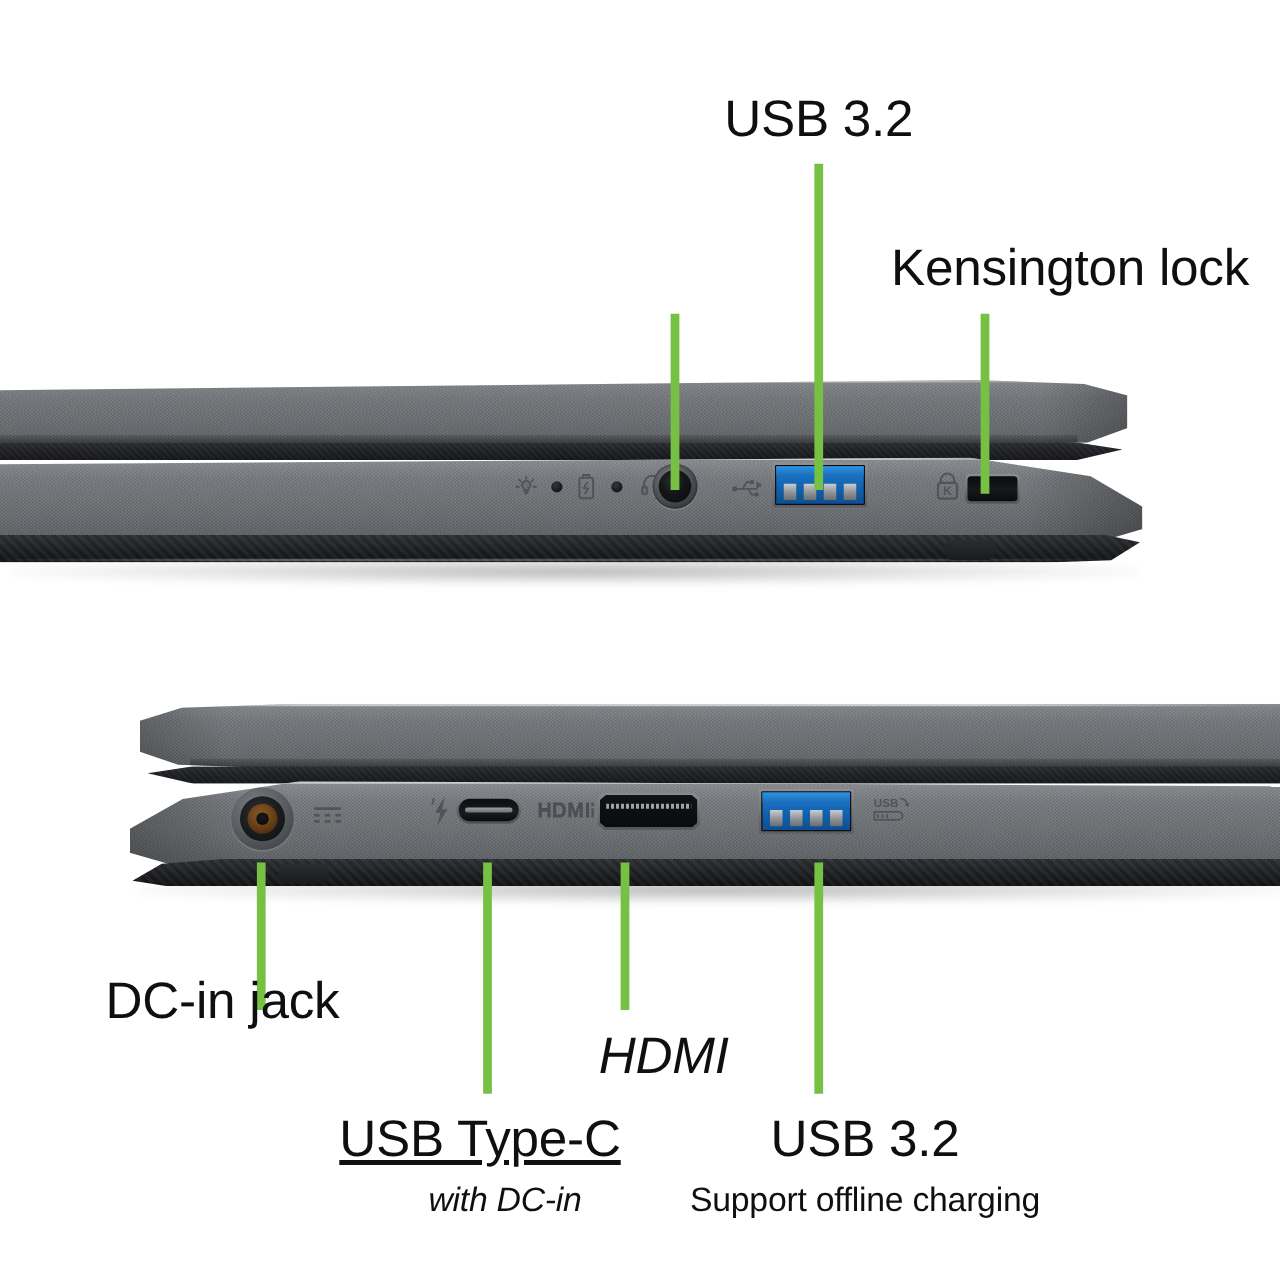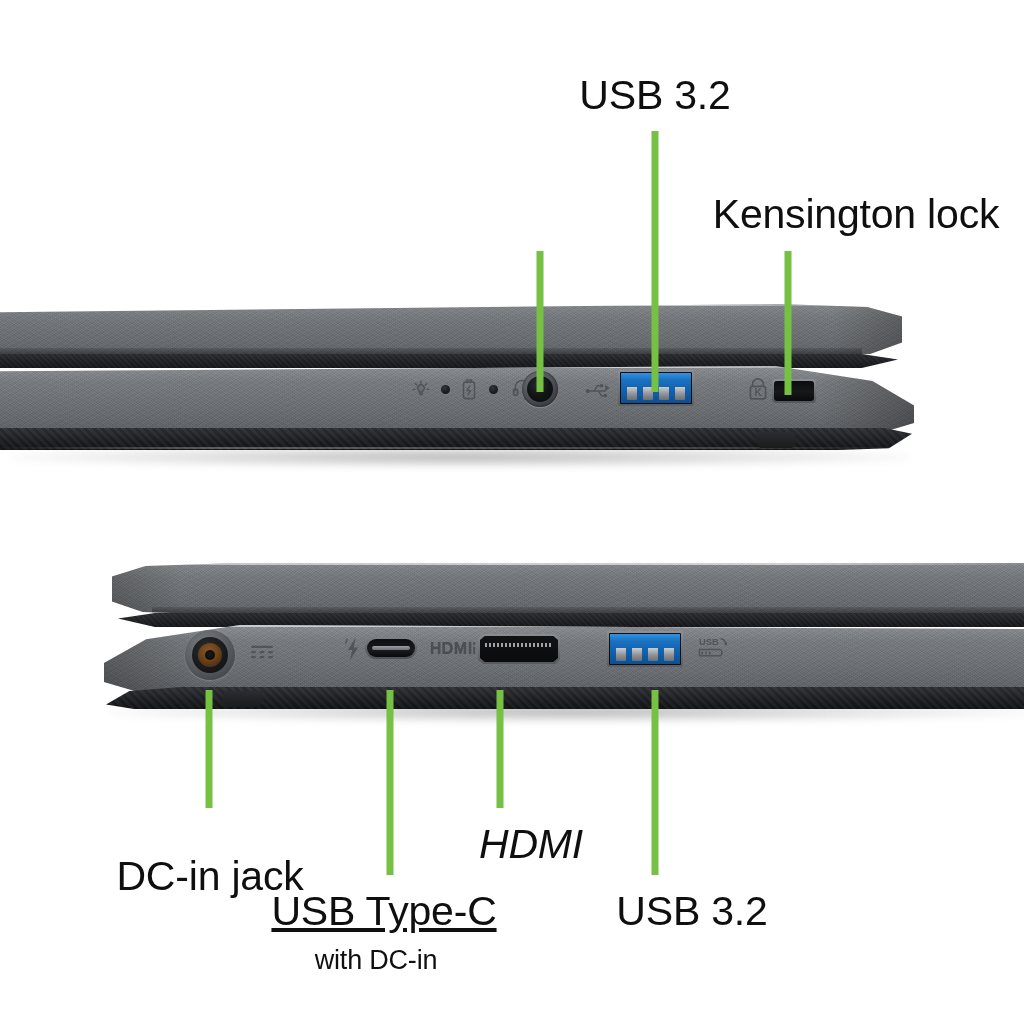--- a/index.html
+++ b/index.html
@@ -446,22 +446,23 @@
   <div class="leader" style="left:209px; top:690px; height:118px;"></div>
   <div class="leader" style="left:390px; top:690px; height:185px;"></div>
   <div class="leader" style="left:500px; top:690px; height:118px;"></div>
   <div class="leader" style="left:655px; top:690px; height:185px;"></div>
 
   <div class="callout lg c-center" style="left:655px; top:73px;">USB 3.2</div>
 
 
   <div class="callout lg c-center" style="left:843px; top:192px;margin-left:13px;">Kensington lock</div>
 
-  <div class="callout lg c-center" style="left:178px; top:854px;margin-left:32px;">DC-in jack</div>
+  <div class="callout lg c-center" style="left:178px; top:778px;">DC-in jack</div>
 
   <div class="callout lg c-center" style="left:384px; top:889px;text-decoration:underline;">USB Type-C</div>
-  <div class="callout sm c-center" style="left:376px; top:945px;">with DC-in</div>
+  <div class="callout sm c-center" style="left:404px; top:945px;font-style:italic;">with DC-in</div>
 
   <div class="callout lg c-center" style="left:531px; top:822px;font-style:italic;">HDMI</div>
 
   <div class="callout lg c-center" style="left:692px; top:889px;">USB 3.2</div>
+  <div class="callout sm c-center" style="left:692px; top:945px;">Support offline charging</div>
 
 </div>
 
 </body></html>

